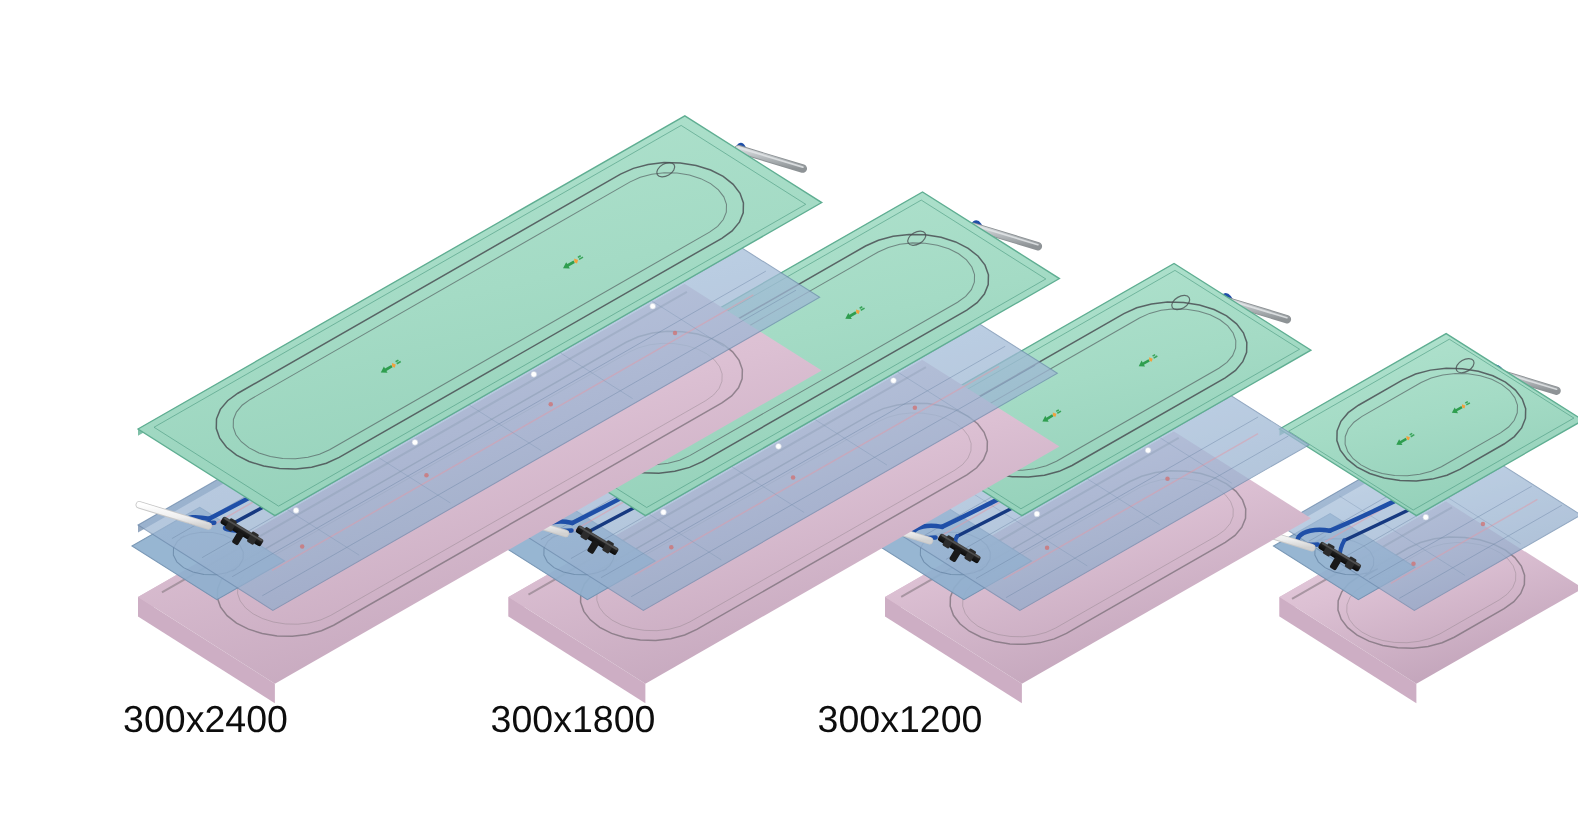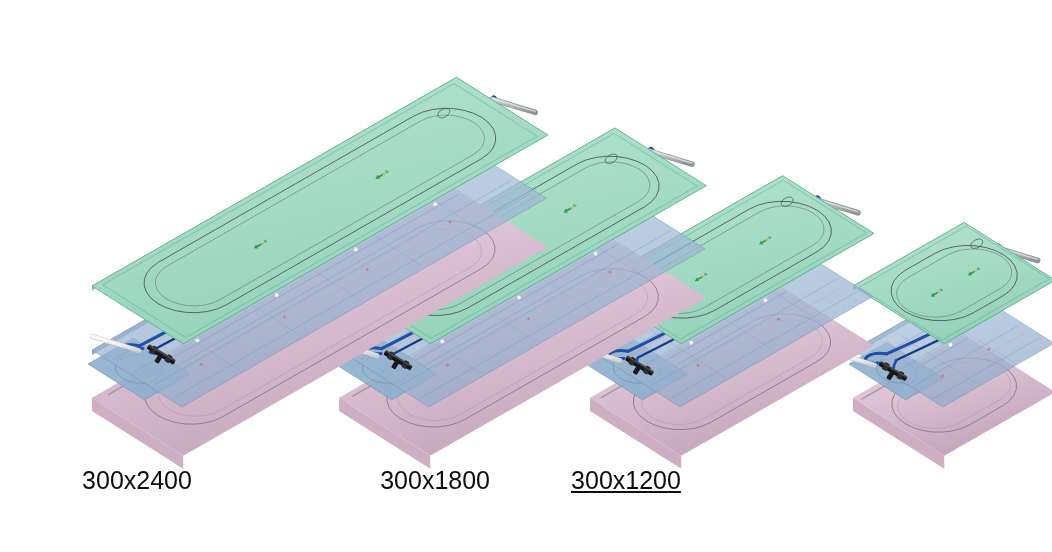--- a/index.html
+++ b/index.html
@@ -435,17 +435,17 @@
               <rect x="8.4" y="-2.6" width="3" height="1.5" fill="#2f9e4f" opacity="0.9"></rect>
               <rect x="8.4" y="-0.4" width="4.2" height="1.5" fill="#2f9e4f" opacity="0.9"></rect>
             </g>
           </g>
         </g>
       </g>
   </svg>
 
   <div class="caption-row">
     <div class="caption" style="left: 17px; width: 240px;">300x2400</div>
-    <div class="caption" style="left: 250px; width: 240px; text-align: right;">300x1800</div>
-    <div class="caption" style="left: 506px; width: 240px; text-decoration: underline;">300x1200</div>
+    <div class="caption" style="left: 262px; width: 240px;">300x1800</div>
+    <div class="caption" style="left: 480px; width: 240px;">300x1200</div>
   </div>
 
 </div>
 
 </body></html>

